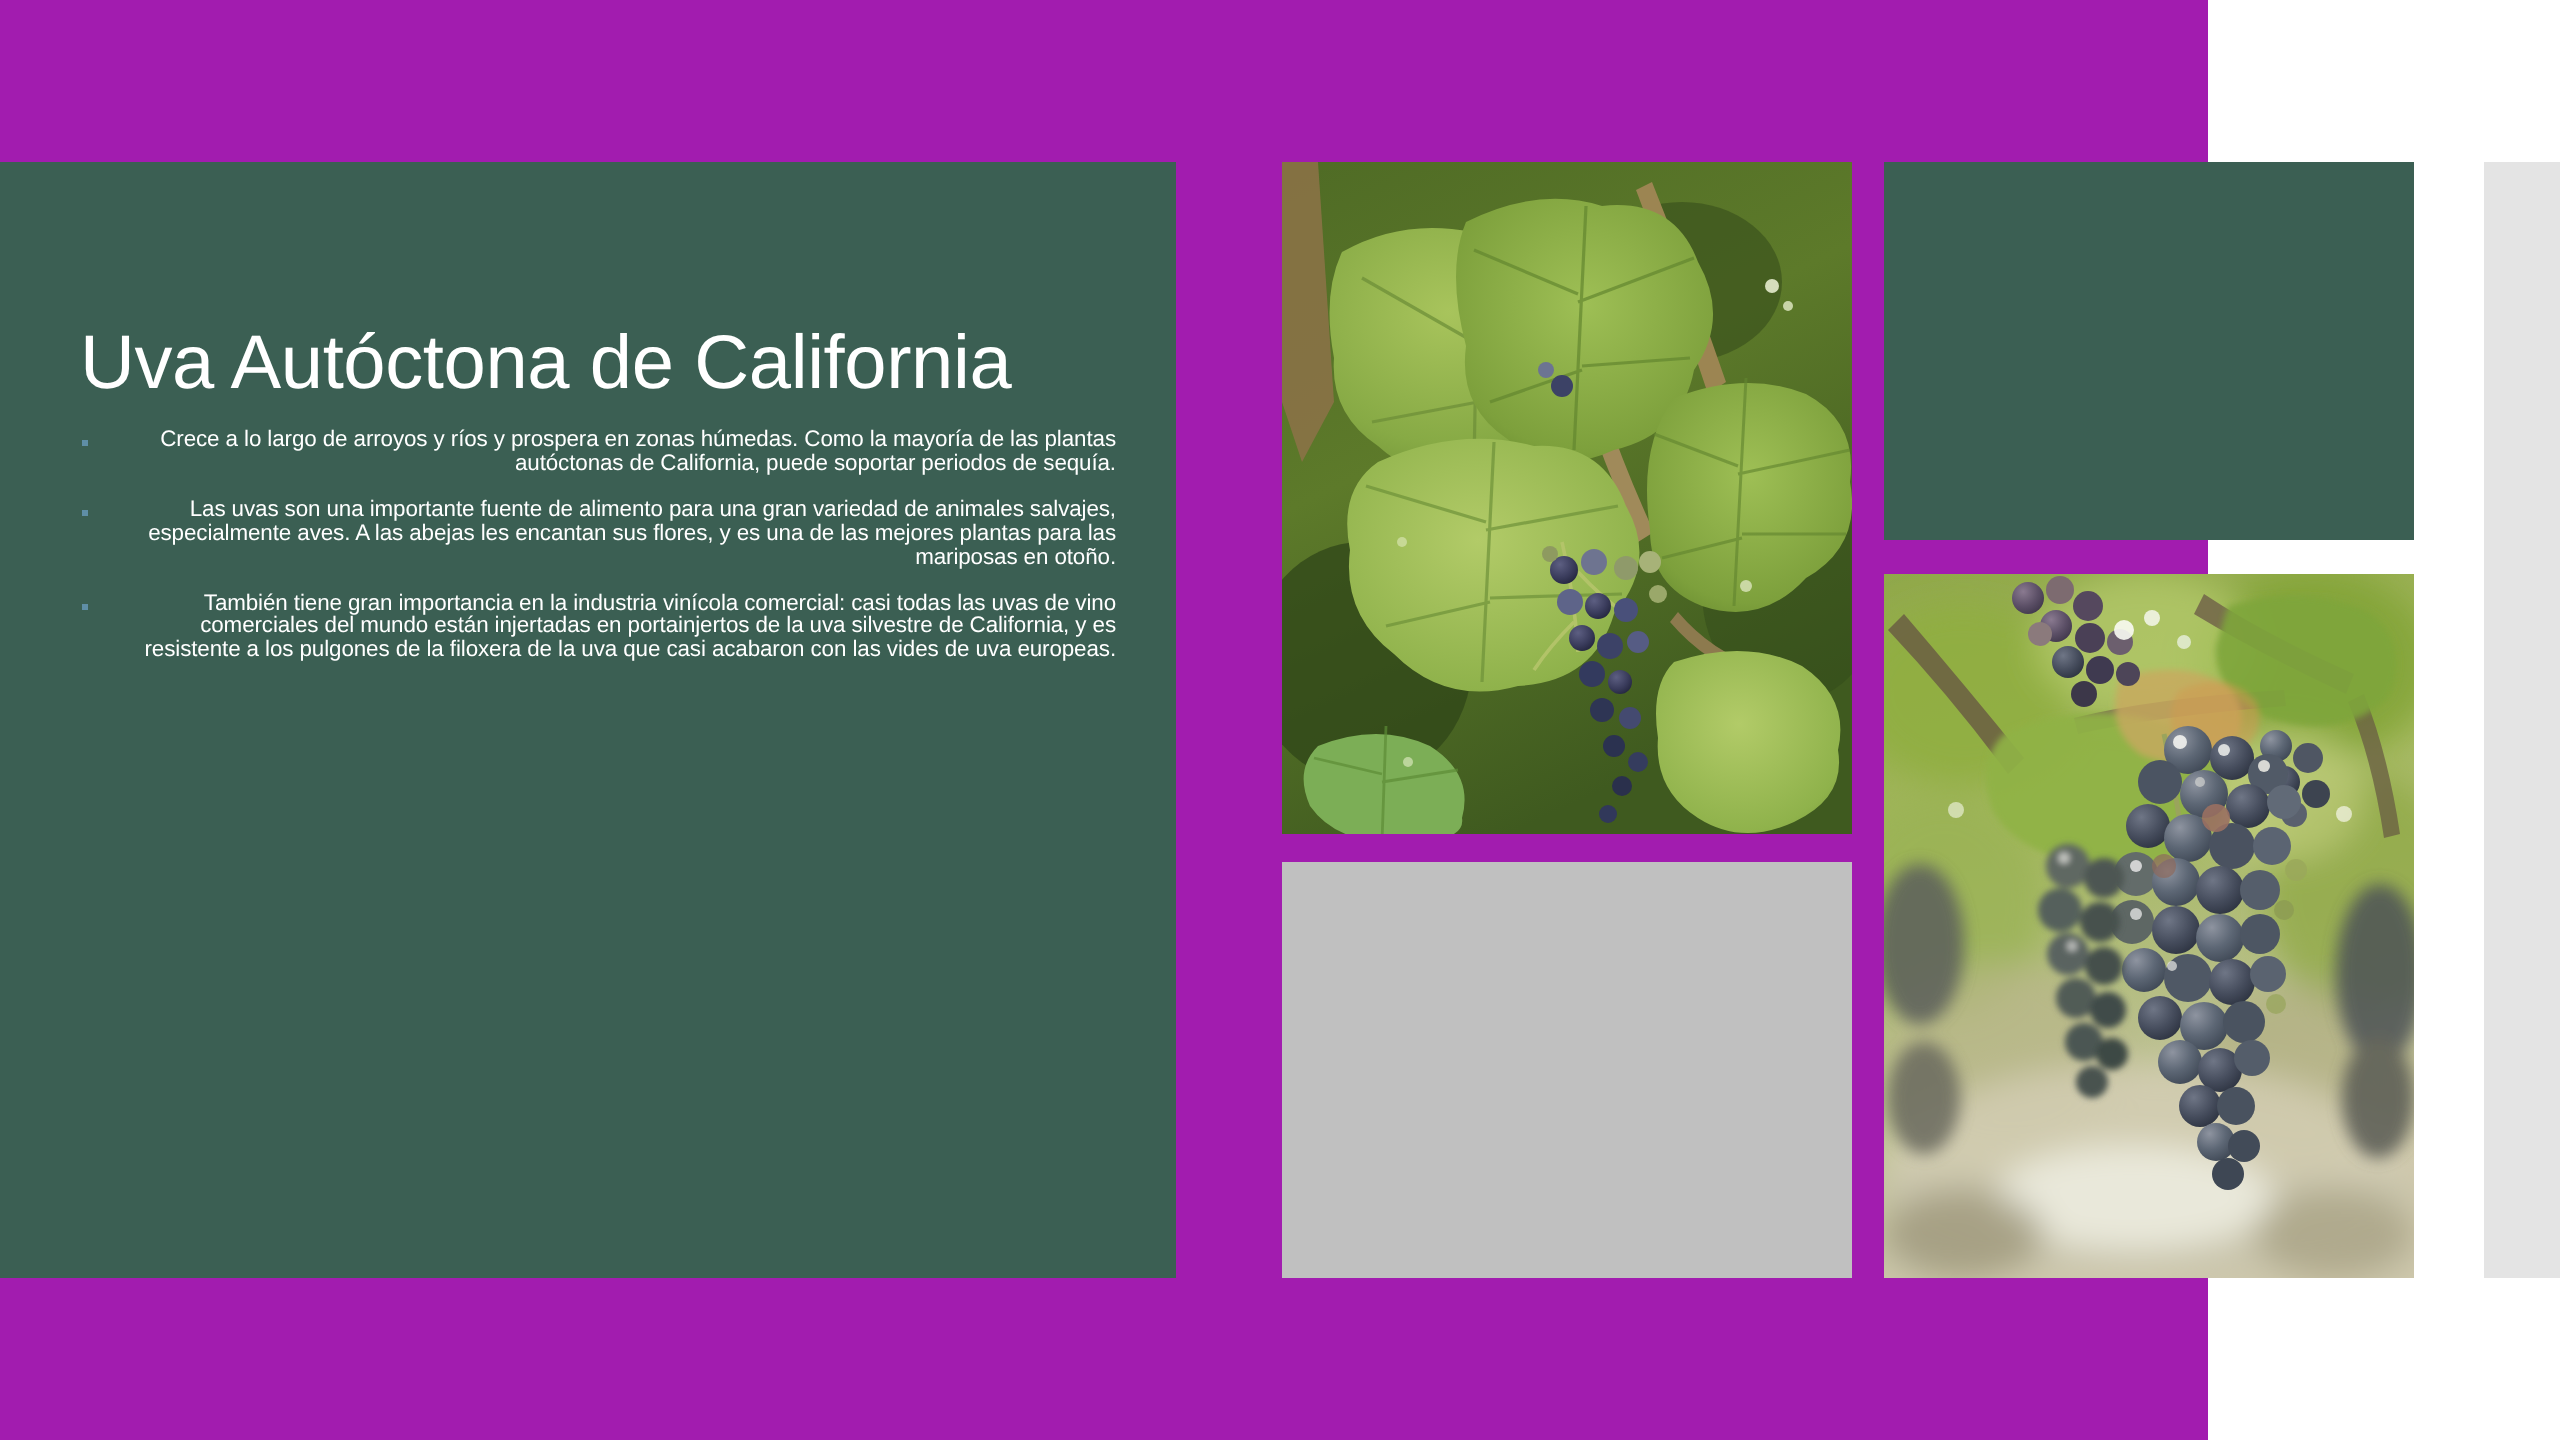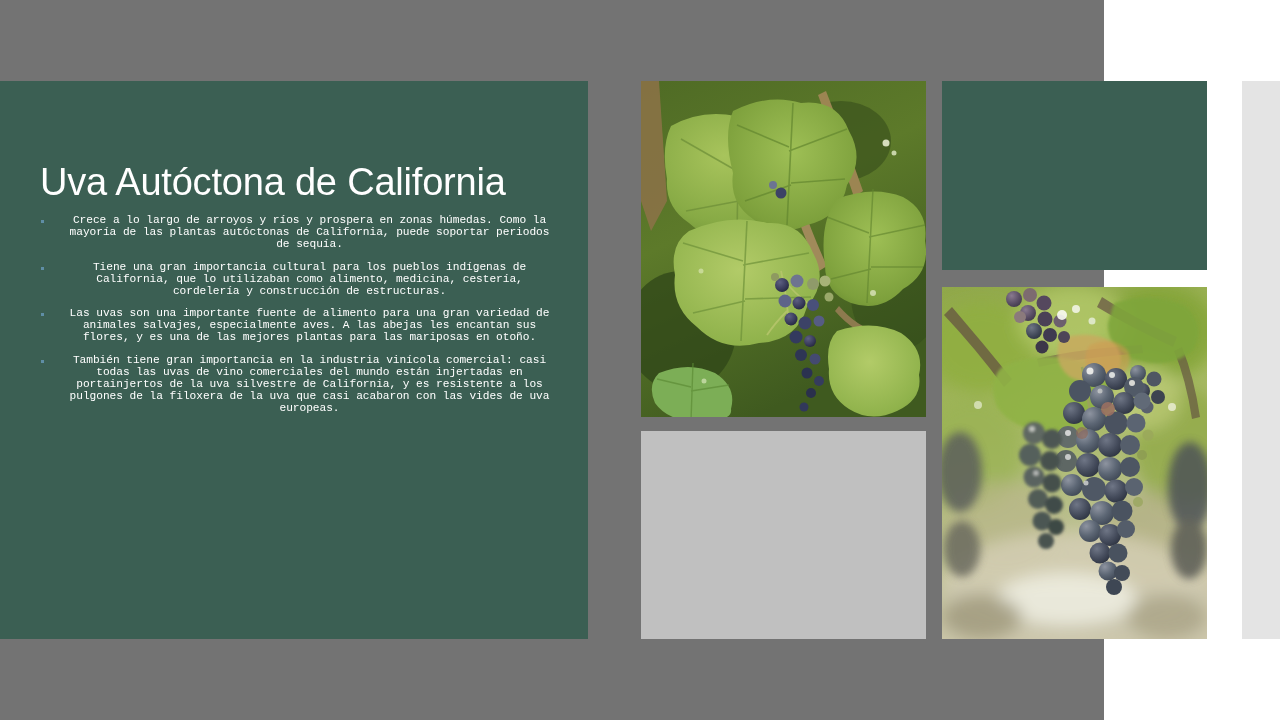--- a/index.html
+++ b/index.html
@@ -10,21 +10,21 @@
   body {
     width: 1280px;
     height: 720px;
     overflow: hidden;
     font-family: "Liberation Sans", sans-serif;
   }
   #slide {
     position: relative;
     width: 1104px;
     height: 720px;
-    background: #737373;
+    background: #a21caf;
   }
 
   
   #text-panel {
     position: absolute;
     left: 0px;
     top: 81px;
     width: 588px;
     height: 558px;
     background: #3b5f53;
@@ -49,22 +49,21 @@
     width: 520px;
   }
   .bullet-item {
     position: relative;
     padding-left: 23px;
     margin-bottom: 11px;
     color: #ffffff;
     font-size: 11.2px;
     line-height: 11.9px;
     letter-spacing: -0.05px;
-    text-align: center;
-    font-family: Liberation Mono, monospace;
+    text-align: right;
   }
   .bullet-marker {
     position: absolute;
     left: 3px;
     top: 5px;
     width: 3px;
     height: 3px;
     background: #5f8ea6;
   }
 
@@ -128,24 +127,20 @@
 
   <div id="bullet-list">
 
     <div class="bullet-item">
       <span class="bullet-marker"></span>
       <span>Crece a lo largo de arroyos y ríos y prospera en zonas húmedas. Como la mayoría de las plantas autóctonas de California, puede soportar periodos de sequía.</span>
     </div>
 
 
 
-    <div class="bullet-item">
-      <span class="bullet-marker"></span>
-      <span>Tiene una gran importancia cultural para los pueblos indígenas de California, que lo utilizaban como alimento, medicina, cestería, cordelería y construcción de estructuras.</span>
-    </div>
 
     <div class="bullet-item">
       <span class="bullet-marker"></span>
       <span>Las uvas son una importante fuente de alimento para una gran variedad de animales salvajes, especialmente aves. A las abejas les encantan sus flores, y es una de las mejores plantas para las mariposas en otoño.</span>
     </div>
 
     <div class="bullet-item">
       <span class="bullet-marker"></span>
       <span>También tiene gran importancia en la industria vinícola comercial: casi todas las uvas de vino comerciales del mundo están injertadas en portainjertos de la uva silvestre de California, y es resistente a los pulgones de la filoxera de la uva que casi acabaron con las vides de uva europeas.</span>
     </div>

